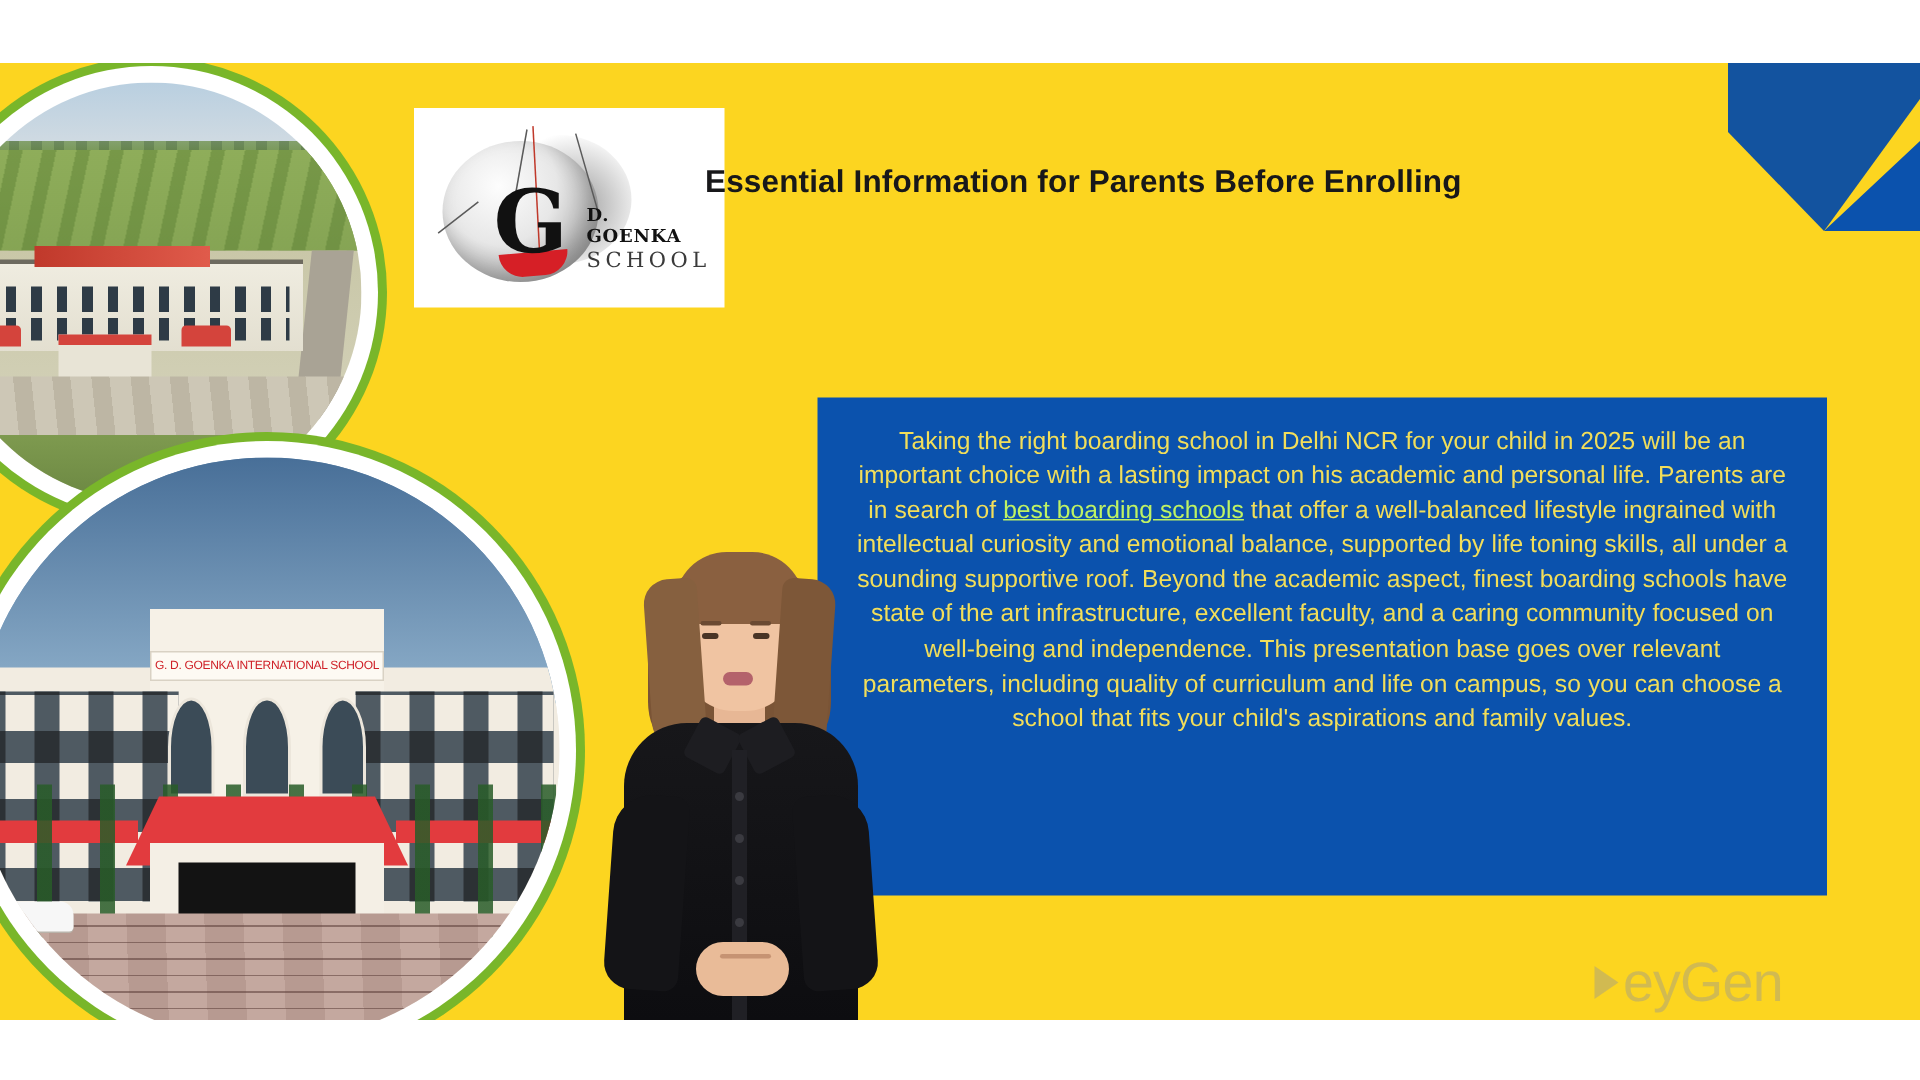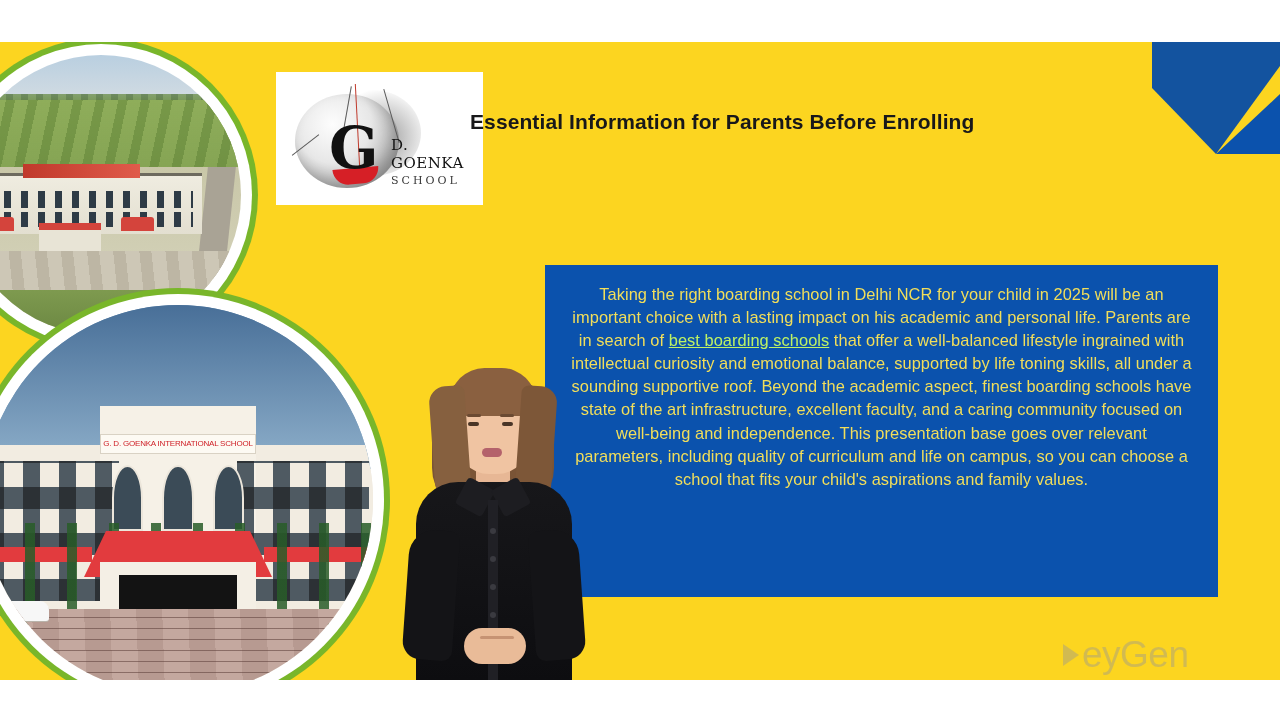--- a/index.html
+++ b/index.html
@@ -114,23 +114,23 @@
   .logo-G { position:absolute; left:42px; top:38px; font-size:58px; line-height:52px;
       font-weight:bold; color:#111; font-family:"DejaVu Serif", serif; }
   .logo-swoosh { position:absolute; left:46px; top:84px; width:46px; height:16px;
       background:#d61f26; border-radius:0 0 22px 22px; transform:rotate(-5deg); }
   .logo-line { position:absolute; width:1px; background:#5a5a5a; }
   .logo-line.l1 { left:60px; top:2px; height:44px; transform:rotate(10deg); }
   .logo-line.l2 { left:70px; top:0px; height:84px; background:#c0392b; transform:rotate(-3deg); }
   .logo-line.l3 { left:104px; top:4px; height:56px; transform:rotate(-16deg); }
   .logo-line.l4 { left:18px; top:44px; height:34px; transform:rotate(52deg); }
   .logo-text { position:absolute; left:104px; top:52px; text-align:left; }
-  .logo-text .t1 { font-size:15px; font-weight:normal; letter-spacing:.5px; color:#111;
+  .logo-text .t1 { font-size:12px; font-weight:bold; letter-spacing:.5px; color:#111;
       font-family:"DejaVu Serif", serif; }
-  .logo-text .t2 { font-size:11px; letter-spacing:3px; color:#3a3a3a;
+  .logo-text .t2 { font-size:14px; letter-spacing:3px; color:#3a3a3a;
       font-family:"DejaVu Serif", serif; margin-top:2px; }
 
   
   #slide-title {
     position:absolute; left:470px; top:60px; width:760px;
     text-align:left; color:#18181a;
     font-size:21px; line-height:40px; letter-spacing:.1px;
   }
   #slide-title .line { display:block; white-space:nowrap; }
 

